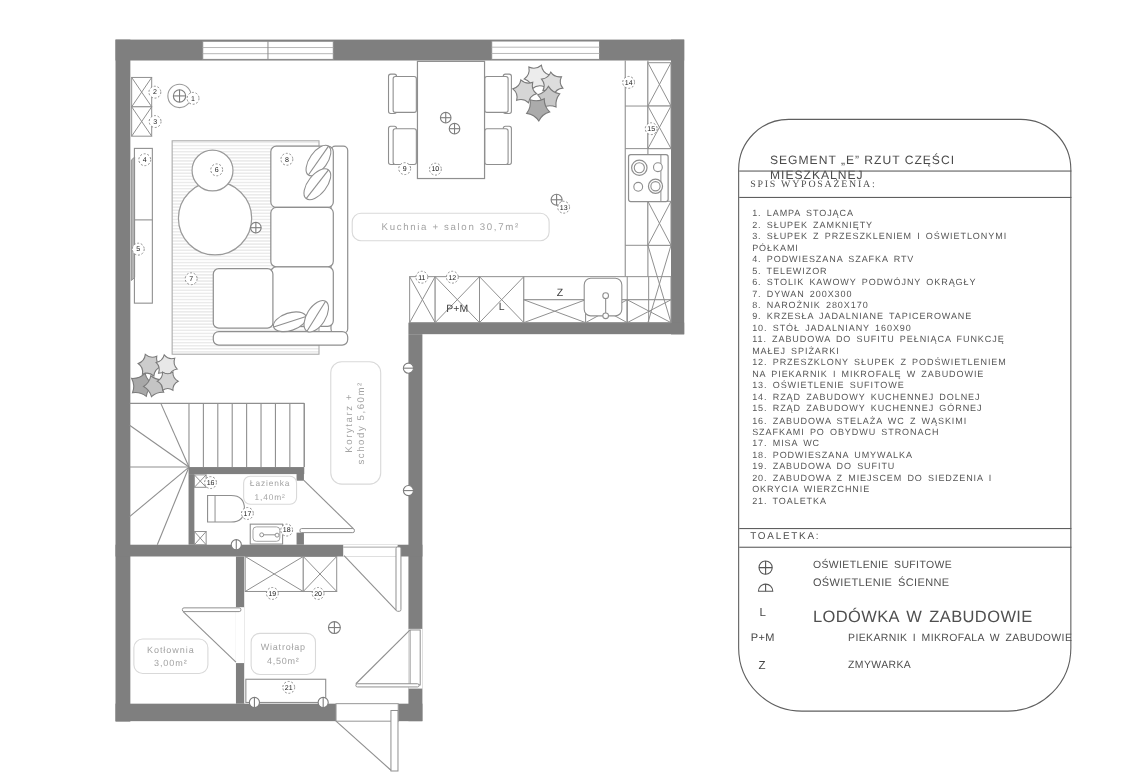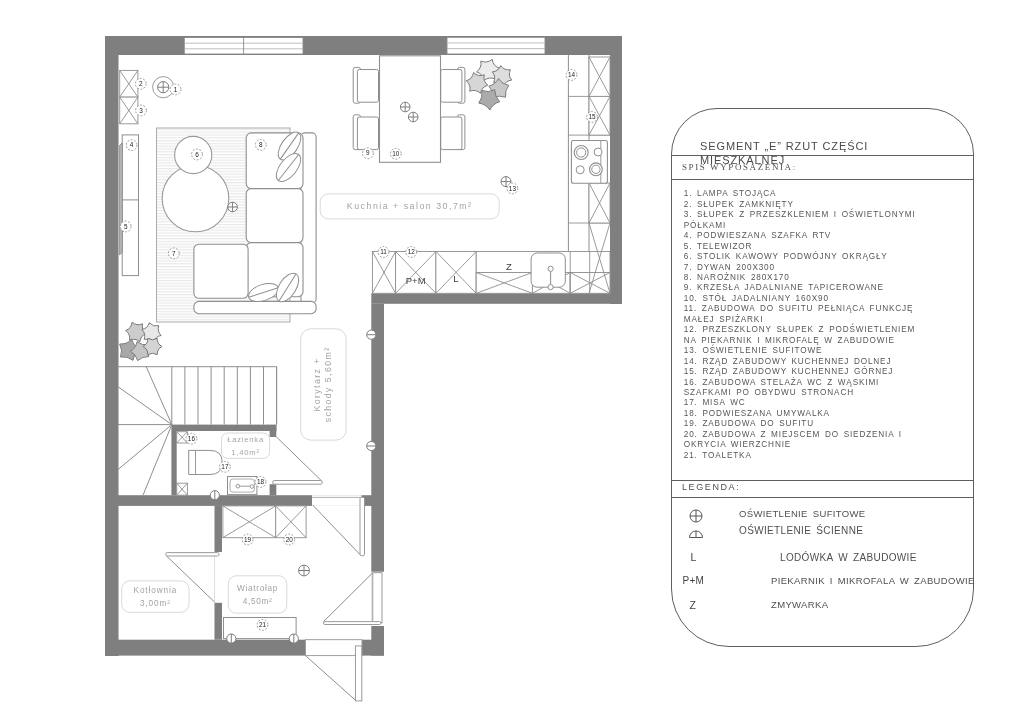--- a/index.html
+++ b/index.html
@@ -528,42 +528,42 @@
 <div style="position:absolute;left:672px;top:154.6px;width:301.5px;height:1px;background:#5f5f5f;"></div>
 
 <div class="lg" style="left:682px;top:162.2px;font-size:9px;letter-spacing:1.6px;color:#4f4f4f;font-family:Liberation Serif, serif;">SPIS WYPOSAŻENIA:</div>
 
 <div style="position:absolute;left:672px;top:179.4px;width:301.5px;height:1px;background:#5f5f5f;"></div>
 
 <div class="lg" style="left:683.8px;top:189.4px;font-size:8.2px;letter-spacing:0.85px;word-spacing:1.6px;line-height:10.46px;color:#565656;white-space:nowrap;">1.  LAMPA STOJĄCA<br>2.  SŁUPEK ZAMKNIĘTY<br>3.  SŁUPEK Z PRZESZKLENIEM I OŚWIETLONYMI<br>PÓŁKAMI<br>4.  PODWIESZANA SZAFKA RTV<br>5.  TELEWIZOR<br>6.  STOLIK KAWOWY PODWÓJNY OKRĄGŁY<br>7.  DYWAN 200X300<br>8.  NAROŻNIK 280X170<br>9.  KRZESŁA JADALNIANE TAPICEROWANE<br>10. STÓŁ JADALNIANY 160X90<br>11. ZABUDOWA DO SUFITU PEŁNIĄCA FUNKCJĘ<br>MAŁEJ SPIŻARKI<br>12. PRZESZKLONY SŁUPEK Z PODŚWIETLENIEM<br>NA PIEKARNIK I MIKROFALĘ W ZABUDOWIE<br>13. OŚWIETLENIE SUFITOWE<br>14. RZĄD ZABUDOWY KUCHENNEJ DOLNEJ<br>15. RZĄD ZABUDOWY KUCHENNEJ GÓRNEJ<br>16. ZABUDOWA STELAŻA WC Z WĄSKIMI<br>SZAFKAMI PO OBYDWU STRONACH<br>17. MISA WC<br>18. PODWIESZANA UMYWALKA<br>19. ZABUDOWA DO SUFITU<br>20. ZABUDOWA Z MIEJSCEM DO SIEDZENIA I<br>OKRYCIA WIERZCHNIE<br>21. TOALETKA</div>
 
 <div style="position:absolute;left:672px;top:480px;width:301.5px;height:1px;background:#5f5f5f;"></div>
 
-<div class="lg" style="left:682px;top:481.7px;font-size:9px;letter-spacing:1.6px;color:#4f4f4f;">LEGENDA:</div>
+<div class="lg" style="left:682px;top:481.7px;font-size:9px;letter-spacing:1.6px;color:#4f4f4f;">TOALETKA:</div>
 
 <div style="position:absolute;left:672px;top:496.7px;width:301.5px;height:1px;background:#5f5f5f;"></div>
 
 <svg width="24" height="24" style="position:absolute;left:683.5px;top:503.7px;">
       <circle cx="12" cy="12" r="6" fill="white" stroke="#555" stroke-width="1"></circle>
       <line x1="6" y1="12" x2="18" y2="12" stroke="#555" stroke-width="1"></line>
       <line x1="12" y1="6" x2="12" y2="18" stroke="#555" stroke-width="1"></line>
     </svg>
 
 <div class="lg" style="left:739px;top:508px;font-size:9.5px;letter-spacing:0.35px;word-spacing:2px;">OŚWIETLENIE SUFITOWE</div>
 
 <svg width="24" height="24" style="position:absolute;left:684px;top:524.1px;">
       <path d="M5.5,13.5 A6.5,6.5 0 0 1 18.5,13.5 Z" fill="white" stroke="#555" stroke-width="1"></path>
       <line x1="12" y1="7" x2="12" y2="13.5" stroke="#555" stroke-width="1"></line>
     </svg>
 
 <div class="lg" style="left:739px;top:525px;font-size:10px;letter-spacing:0.35px;word-spacing:2px;">OŚWIETLENIE ŚCIENNE</div>
 
 <div class="lg" style="left:690.5px;top:551px;font-size:10.5px;letter-spacing:1px;color:#444;">L</div>
 
-<div class="lg" style="left:739px;top:551.5px;font-size:10px;letter-spacing:0.35px;word-spacing:2px;margin-left:41px;">LODÓWKA W ZABUDOWIE</div>
+<div class="lg" style="left:739px;top:551.5px;font-size:15px;letter-spacing:0.35px;word-spacing:2px;">LODÓWKA W ZABUDOWIE</div>
 
 <div class="lg" style="left:682.5px;top:574.5px;font-size:10px;letter-spacing:0.3px;color:#444;">P+M</div>
 
 <div class="lg" style="left:739px;top:575px;font-size:9.5px;letter-spacing:0.35px;word-spacing:2px;padding-left:32px;">PIEKARNIK I MIKROFALA W ZABUDOWIE</div>
 
 <div class="lg" style="left:689.5px;top:598.5px;font-size:10.5px;letter-spacing:1px;color:#444;">Z</div>
 
 <div class="lg" style="left:739px;top:599px;font-size:9.5px;letter-spacing:0.35px;word-spacing:2px;margin-left:32px;">ZMYWARKA</div>
 </div>
 </body></html>

